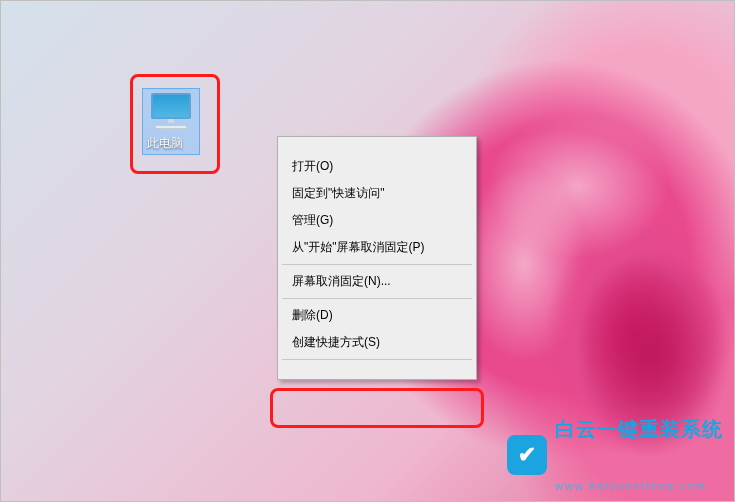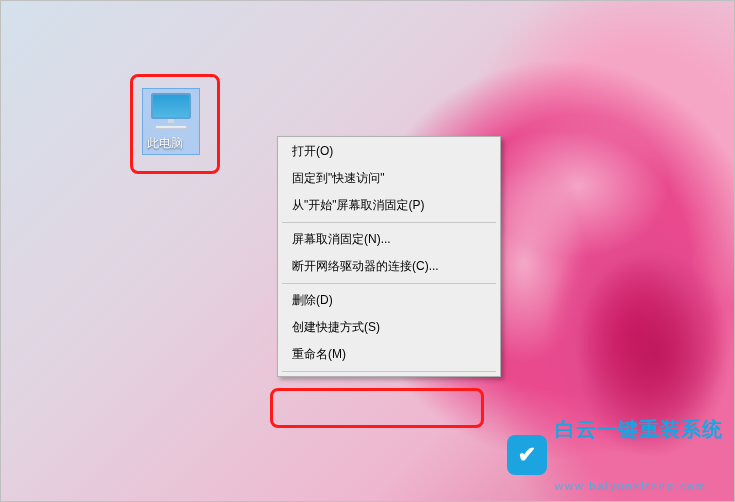--- a/index.html
+++ b/index.html
@@ -73,26 +73,26 @@
   .ann-box {
     position:absolute; border:3px solid #ff1a1a; border-radius:8px;
     pointer-events:none;
   }
   .ann1 { left:130px; top:74px; width:90px; height:100px; }
   .ann2 { left:270px; top:388px; width:214px; height:40px; }
 
   
   .context-menu {
     position:absolute; left:277px; top:136px;
-    width:224px;
+    width:200px;
     background:#eeeeee;
     border:1px solid #b0b0b0;
     box-shadow: 3px 3px 4px rgba(0,0,0,0.25);
     font-size:12px; color:#000;
-    padding:1px 2px;
+    padding:16px 2px;
   }
   .context-menu .item {
     padding:5px 12px 5px 12px;
     white-space:nowrap;
     cursor: default;
   }
   .context-menu hr {
     border:none; border-top:1px solid #c8c8c8;
     margin:3px 2px;
   }
@@ -131,28 +131,27 @@
       <div class="pc-monitor"></div>
       <div class="pc-base"></div>
     </div>
     <span class="label">此电脑</span>
   </span>
 </div>
 
 <div class="context-menu">
   <div class="item">打开(O)</div>
   <div class="item">固定到"快速访问"</div>
+  <div class="item">管理(G)</div>
   <div class="item">从"开始"屏幕取消固定(P)</div>
   <hr>
   <div class="item">屏幕取消固定(N)...</div>
-  <div class="item">断开网络驱动器的连接(C)...</div>
   <hr>
   <div class="item">删除(D)</div>
   <div class="item">创建快捷方式(S)</div>
-  <div class="item">重命名(M)</div>
   <hr>
 </div>
 
 <div class="ann-box ann1"></div>
 <div class="ann-box ann2"></div>
 
 <div class="watermark">
   <div class="logo">
     <span>✔</span>
   </div>

